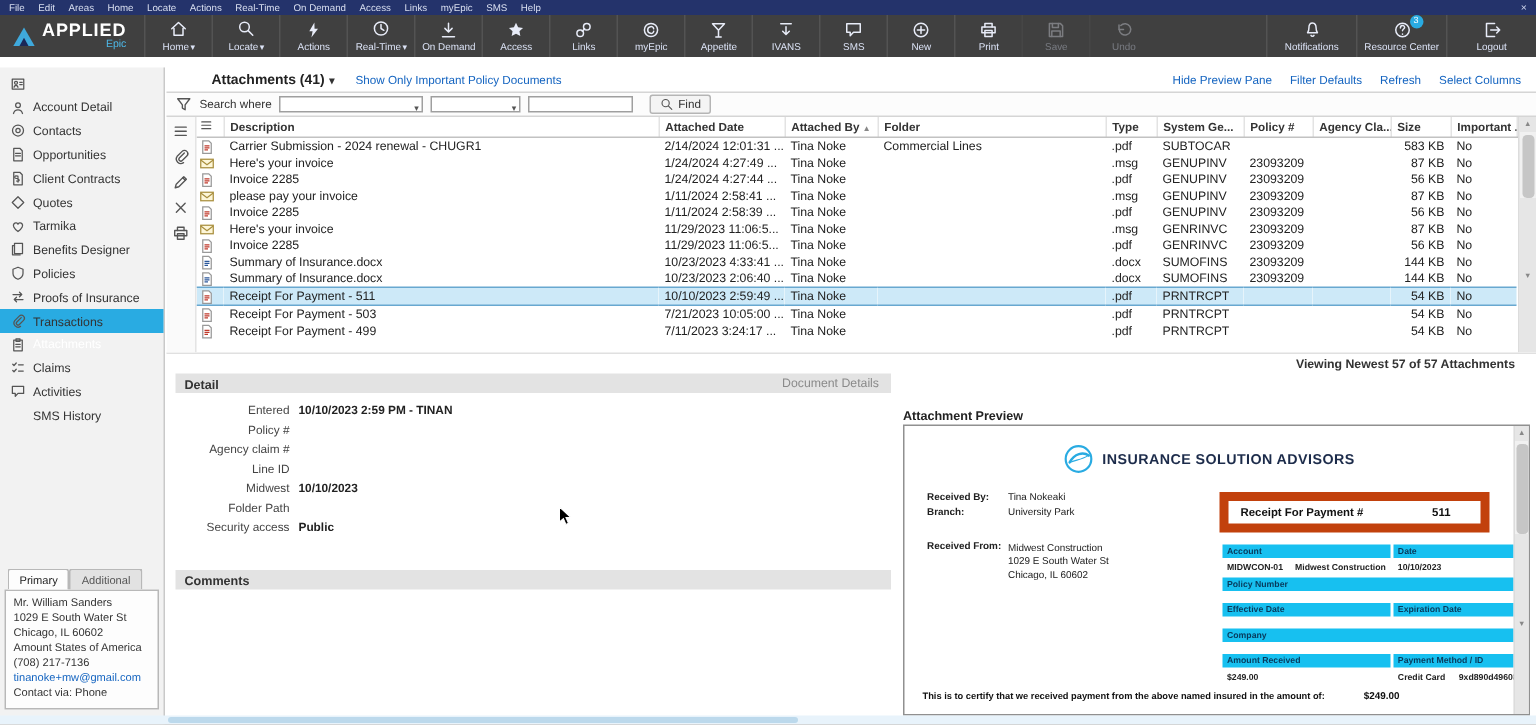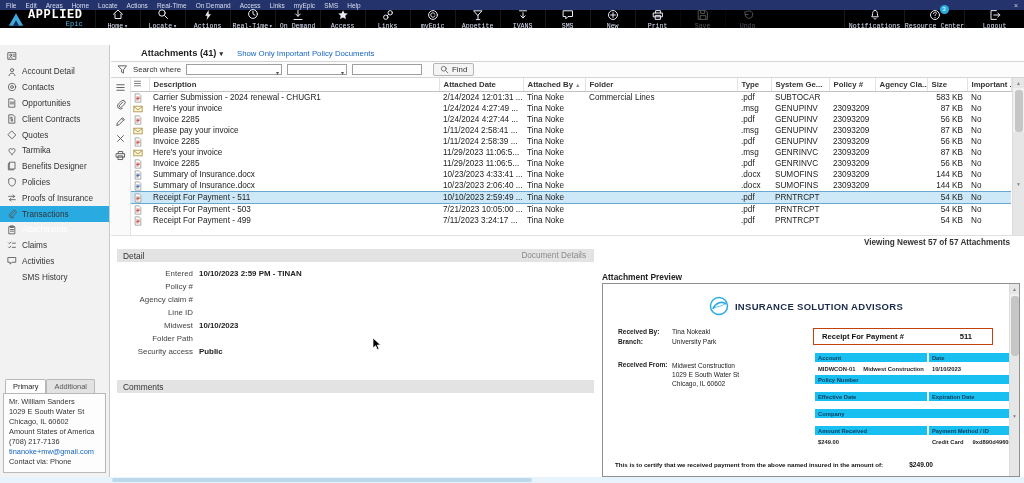--- a/index.html
+++ b/index.html
@@ -7,21 +7,21 @@
   .screen{position:relative;width:1024px;height:483px;overflow:hidden;background:#fff;}
 
   
   .menubar{position:absolute;top:0;left:0;right:0;height:10px;background:#24336b;display:flex;align-items:center;padding:0 6px;}
   .menu-items{display:flex;gap:9px;}
   .menu-item{font-size:6.5px;color:#d9dff0;cursor:pointer;white-space:nowrap;}
   .menu-close{margin-left:auto;color:#cfd6ec;font-size:7px;cursor:pointer;}
   .menu-close::before{content:"×";}
 
   
-  .toolbar{position:absolute;top:10px;left:0;right:0;height:18px;background:#000000;display:flex;align-items:stretch;font-family:Liberation Mono, monospace;}
+  .toolbar{position:absolute;top:10px;left:0;right:0;height:28px;background:#404040;display:flex;align-items:stretch;}
   .brand{display:flex;align-items:center;gap:4px;padding:0 12px 0 8px;}
   .brand-mark{width:16px;height:15px;}
   .brand-mark svg{width:16px;height:15px;display:block;}
   .brand-name{color:#fff;font-weight:bold;font-size:12px;letter-spacing:.6px;display:block;line-height:1;}
   .brand-sub{color:#4db8e8;font-size:7px;display:block;text-align:right;line-height:1.1;}
   .tb-buttons,.tb-right{display:flex;}
   .tb-btn{width:45px;display:flex;flex-direction:column;align-items:center;justify-content:center;gap:2px;border-left:1px solid rgba(255,255,255,.10);cursor:pointer;}
   .tb-btn.disabled{opacity:.35;}
   .tb-icon,.tb-icon svg{width:12px;height:12px;display:block;color:#e8ecf8;}
   .tb-label{font-size:6.6px;color:#dbe2f5;white-space:nowrap;display:flex;align-items:center;gap:1px;}
@@ -89,21 +89,21 @@
   .vscroll{width:12px;background:#f1f1f1;border-left:1px solid #dcdcdc;display:flex;flex-direction:column;align-items:center;flex:none;cursor:pointer;}
   .sb-arrow{font-size:5px;color:#888;height:10px;display:flex;align-items:center;justify-content:center;width:100%;background:#e6e6e6;}
   .sb-arrow.bottom{margin-top:auto;}
   .sb-thumb{width:8px;height:42px;background:#c6c6c6;border-radius:3px;margin-top:2px;}
 
   .viewing{height:13px;font-size:8.2px;font-weight:bold;color:#333;text-align:right;padding:2px 14px 0 0;flex:none;}
 
   .bottom{flex:1;display:flex;min-height:0;}
   .left-pane{flex:1;display:flex;flex-direction:column;padding-left:6px;min-width:0;}
   .pane-hdr{height:13px;background:#e3e3e3;display:flex;align-items:center;padding:0 8px 0 6px;flex:none;}
-  .pane-title{font-size:8.4px;font-weight:normal;color:#333;}
+  .pane-title{font-size:8.4px;font-weight:bold;color:#333;}
   .tab-inactive{font-size:8.2px;color:#8a8a8a;cursor:pointer;}
   .fields{padding-top:5px;}
   .field-row{display:flex;height:13px;align-items:center;}
   .f-label{width:76px;text-align:right;font-size:7.9px;color:#444;margin-right:6px;flex:none;}
   .f-value{font-size:7.9px;font-weight:bold;color:#222;white-space:nowrap;}
   .pane-hdr.comments{margin-top:22px;}
 
   .right-pane{width:430px;display:flex;flex-direction:column;padding:0 4px 0 8px;flex:none;margin-top:21px;}
   .rp-hdr{height:13px;display:flex;align-items:center;flex:none;}
   .tab-active{font-size:8.4px;font-weight:bold;color:#222;cursor:pointer;}
@@ -112,21 +112,21 @@
   .doc-logo{display:flex;align-items:center;justify-content:center;gap:6px;margin:4px 0 8px 0;}
   .swoosh,.swoosh svg{width:20px;height:20px;display:block;}
   .logo-text{font-size:9.5px;font-weight:bold;color:#1c2b4a;letter-spacing:.3px;}
   .doc-cols{display:flex;margin-top:4px;}
   .doc-left{flex:1;padding-left:5px;min-width:0;}
   .kv{display:flex;font-size:6.6px;margin-bottom:3px;color:#222;}
   .kv .k{font-weight:bold;width:54px;flex:none;}
   .kv.from{margin-top:16px;}
   .addr-line{display:block;line-height:1.4;}
   .doc-right{width:180px;margin-right:6px;flex:none;}
-  .receipt-no{border:1px solid #c2410c;padding:3px 6px 3px 8px;font-size:7.6px;font-weight:bold;color:#111;display:flex;justify-content:space-between;}
+  .receipt-no{border:6px solid #c2410c;padding:3px 6px 3px 8px;font-size:7.6px;font-weight:bold;color:#111;display:flex;justify-content:space-between;}
   .receipt-no .no{padding-right:14px;}
   .rc-table{width:100%;border-collapse:separate;border-spacing:2px;margin-top:6px;}
   .rc-table td{font-size:5.8px;padding:1.5px 3px;height:8px;white-space:nowrap;overflow:hidden;}
   .rc-table td.cy{background:#17c0f0;color:#083a5c;font-weight:bold;}
   .rc-table td.val{color:#222;font-weight:bold;}
   .rc-table tr.empty td{height:4px;padding:0;}
   .acct-name{margin-left:8px;}
   .pid{margin-left:9px;}
   .doc-footer{margin-top:auto;display:flex;align-items:baseline;gap:26px;padding-left:2px;}
   .cert{font-size:6.2px;font-weight:bold;color:#111;}
@@ -559,20 +559,27 @@
 
   <div class="main">
 
     <div class="list-header">
       <span class="list-title">
           <span>Attachments (41)</span>
           <span class="caret show"></span>
         </span>
       <a class="link">Show Only Important Policy Documents</a>
       <span class="spacer"></span>
+      <span class="header-links">
+
+      <a class="link">Hide Preview Pane</a>
+          <a class="link">Filter Defaults</a>
+          <a class="link">Refresh</a>
+          <a class="link">Select Columns</a>
+        </span>
     </div>
 
     <div class="search-row">
       <span class="funnel">
           <svg viewBox="0 0 12 12" fill="none" stroke="currentColor" stroke-width="1" stroke-linecap="round" stroke-linejoin="round">
             <path d="M1.6 2h8.8L7 6.4V10L5 8.8V6.4z"></path>
           </svg>
         </span>
       <span class="search-label">Search where</span>
       <span class="combo w1">

